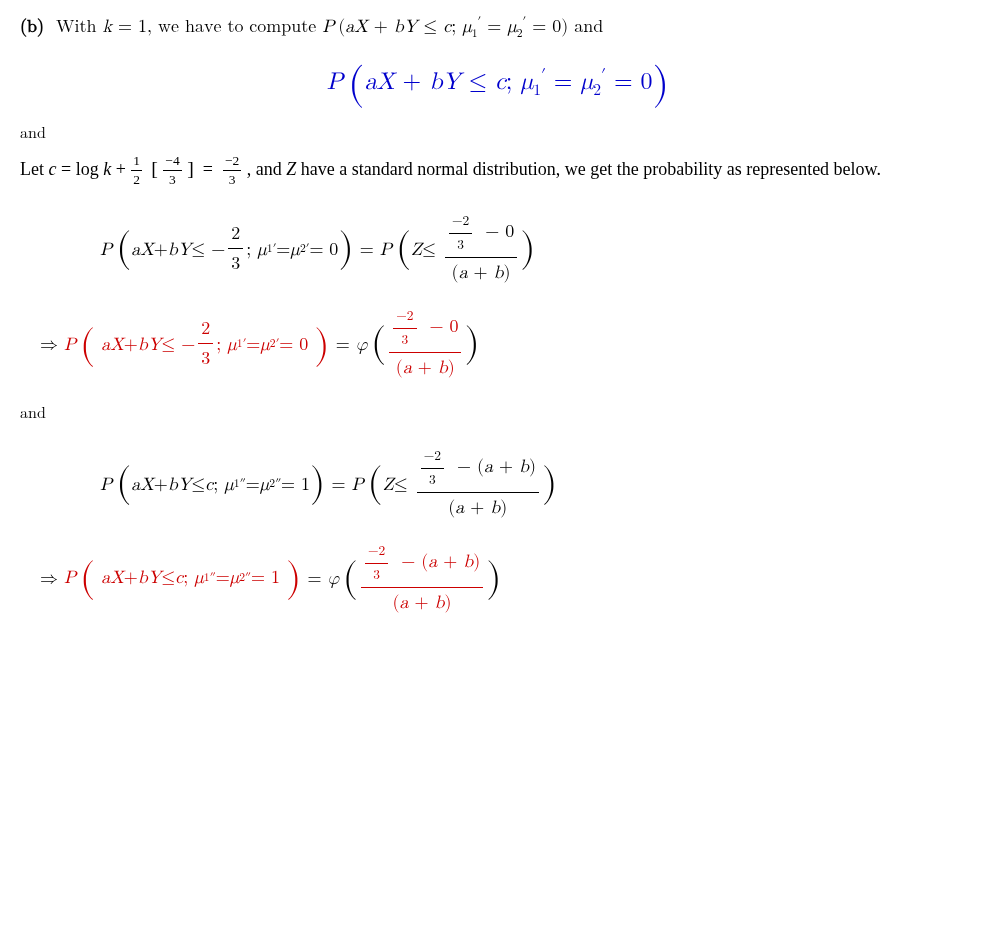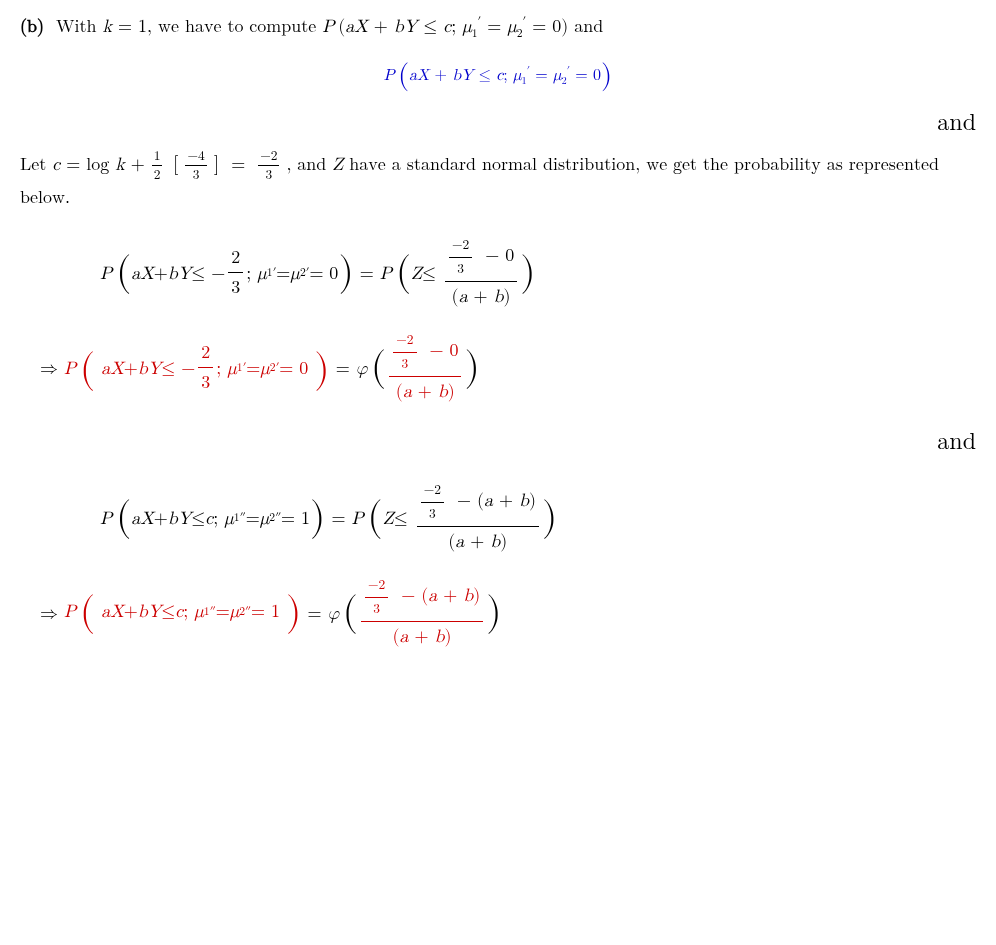--- a/index.html
+++ b/index.html
@@ -27,40 +27,40 @@
       margin-bottom: 19px;
     }
 
     .bold-label {
       font-weight: bold;
     }
 
     .centered-formula {
       text-align: center;
       margin: 18px 0;
-      font-size: 16px;
+      font-size: 24px;
     }
 
     .blue {
       color: #0000cc;
     }
 
     .red {
       color: #cc0000;
     }
 
     .and-text {
       margin: 10px 0;
-      font-size: 24px;
-      text-align: right;
+      font-size: 16px;
     }
 
     .let-paragraph {
       line-height: 1.6;
       margin: 10px 0 16px 0;
+      font-family: Liberation Serif, serif;
     }
 
     .big-paren {
       font-size: 2.2em;
       vertical-align: middle;
       line-height: 1;
     }
 
     .big-paren-med {
       font-size: 1.8em;

